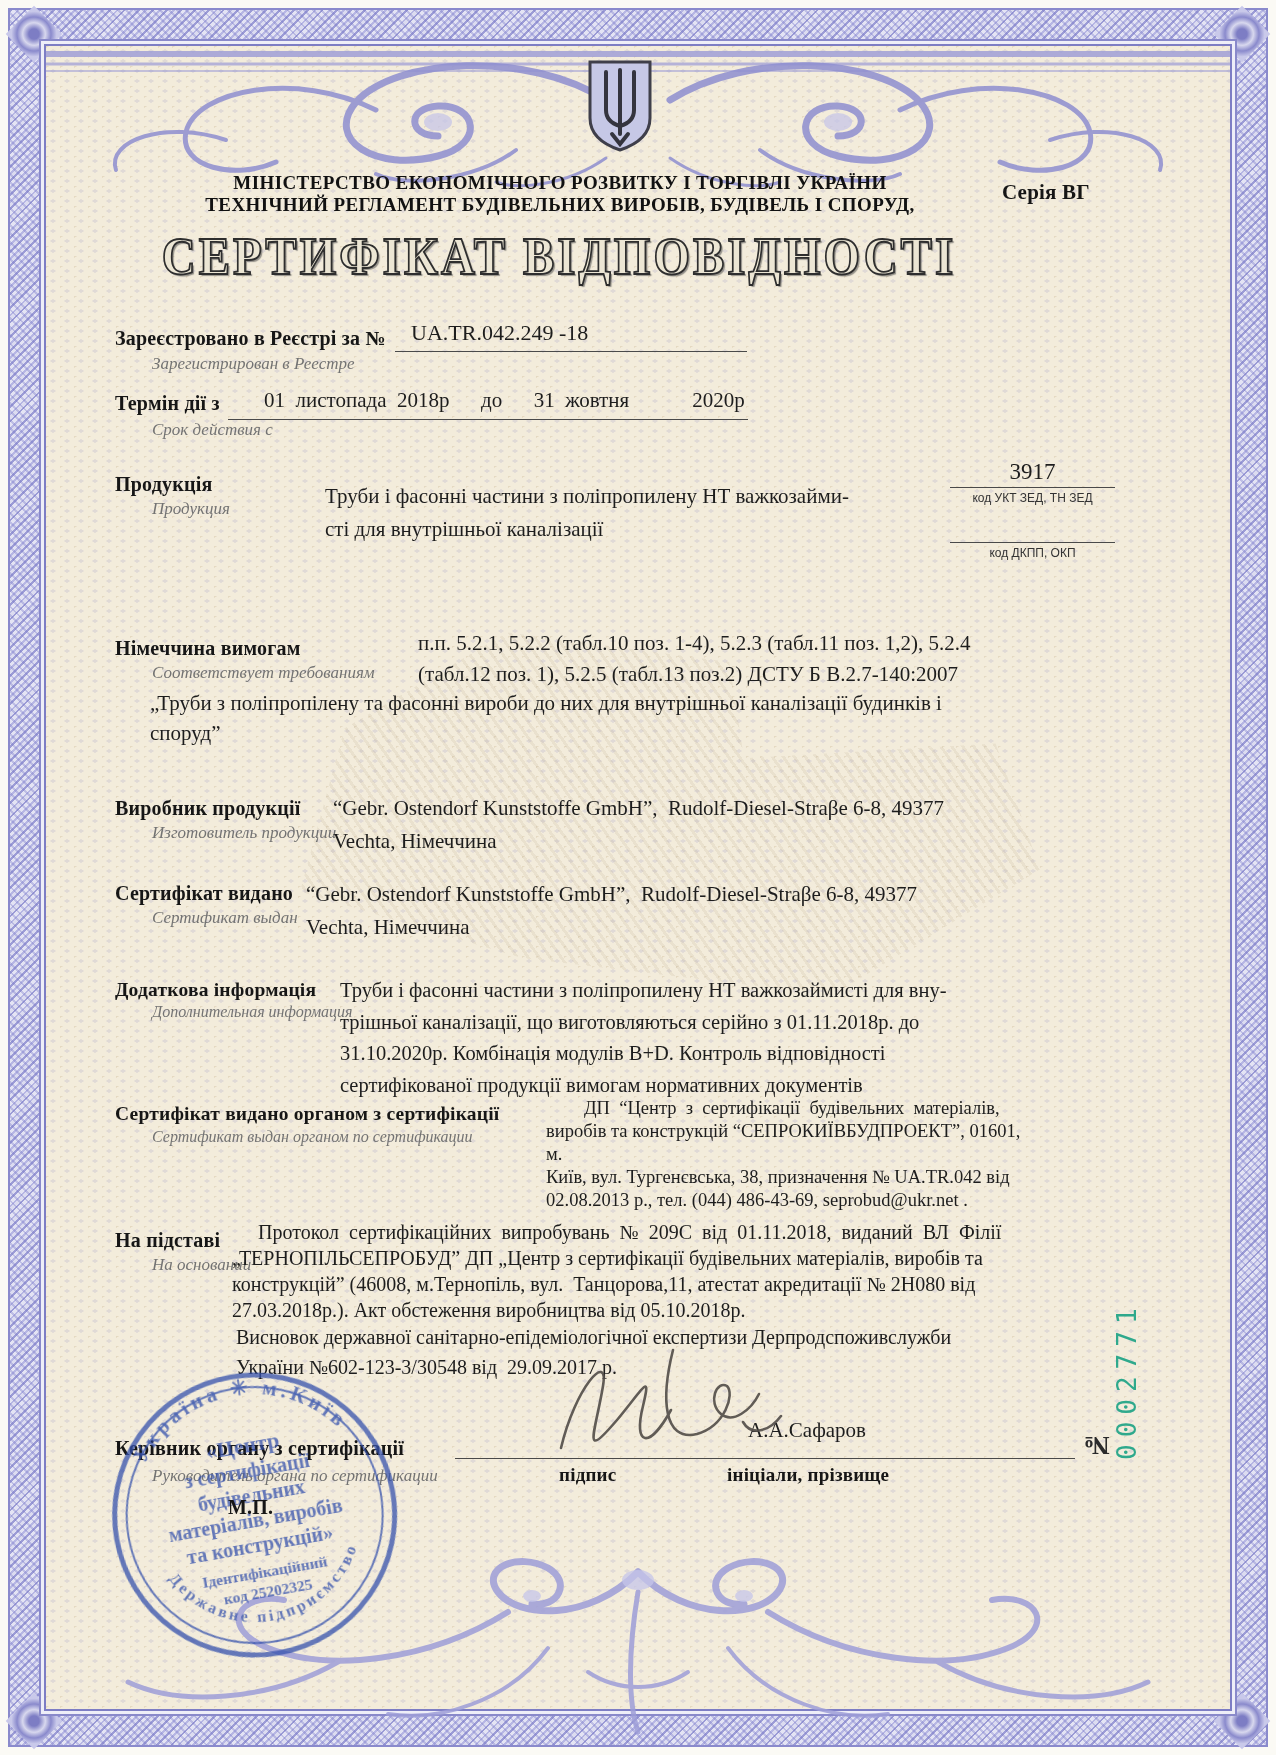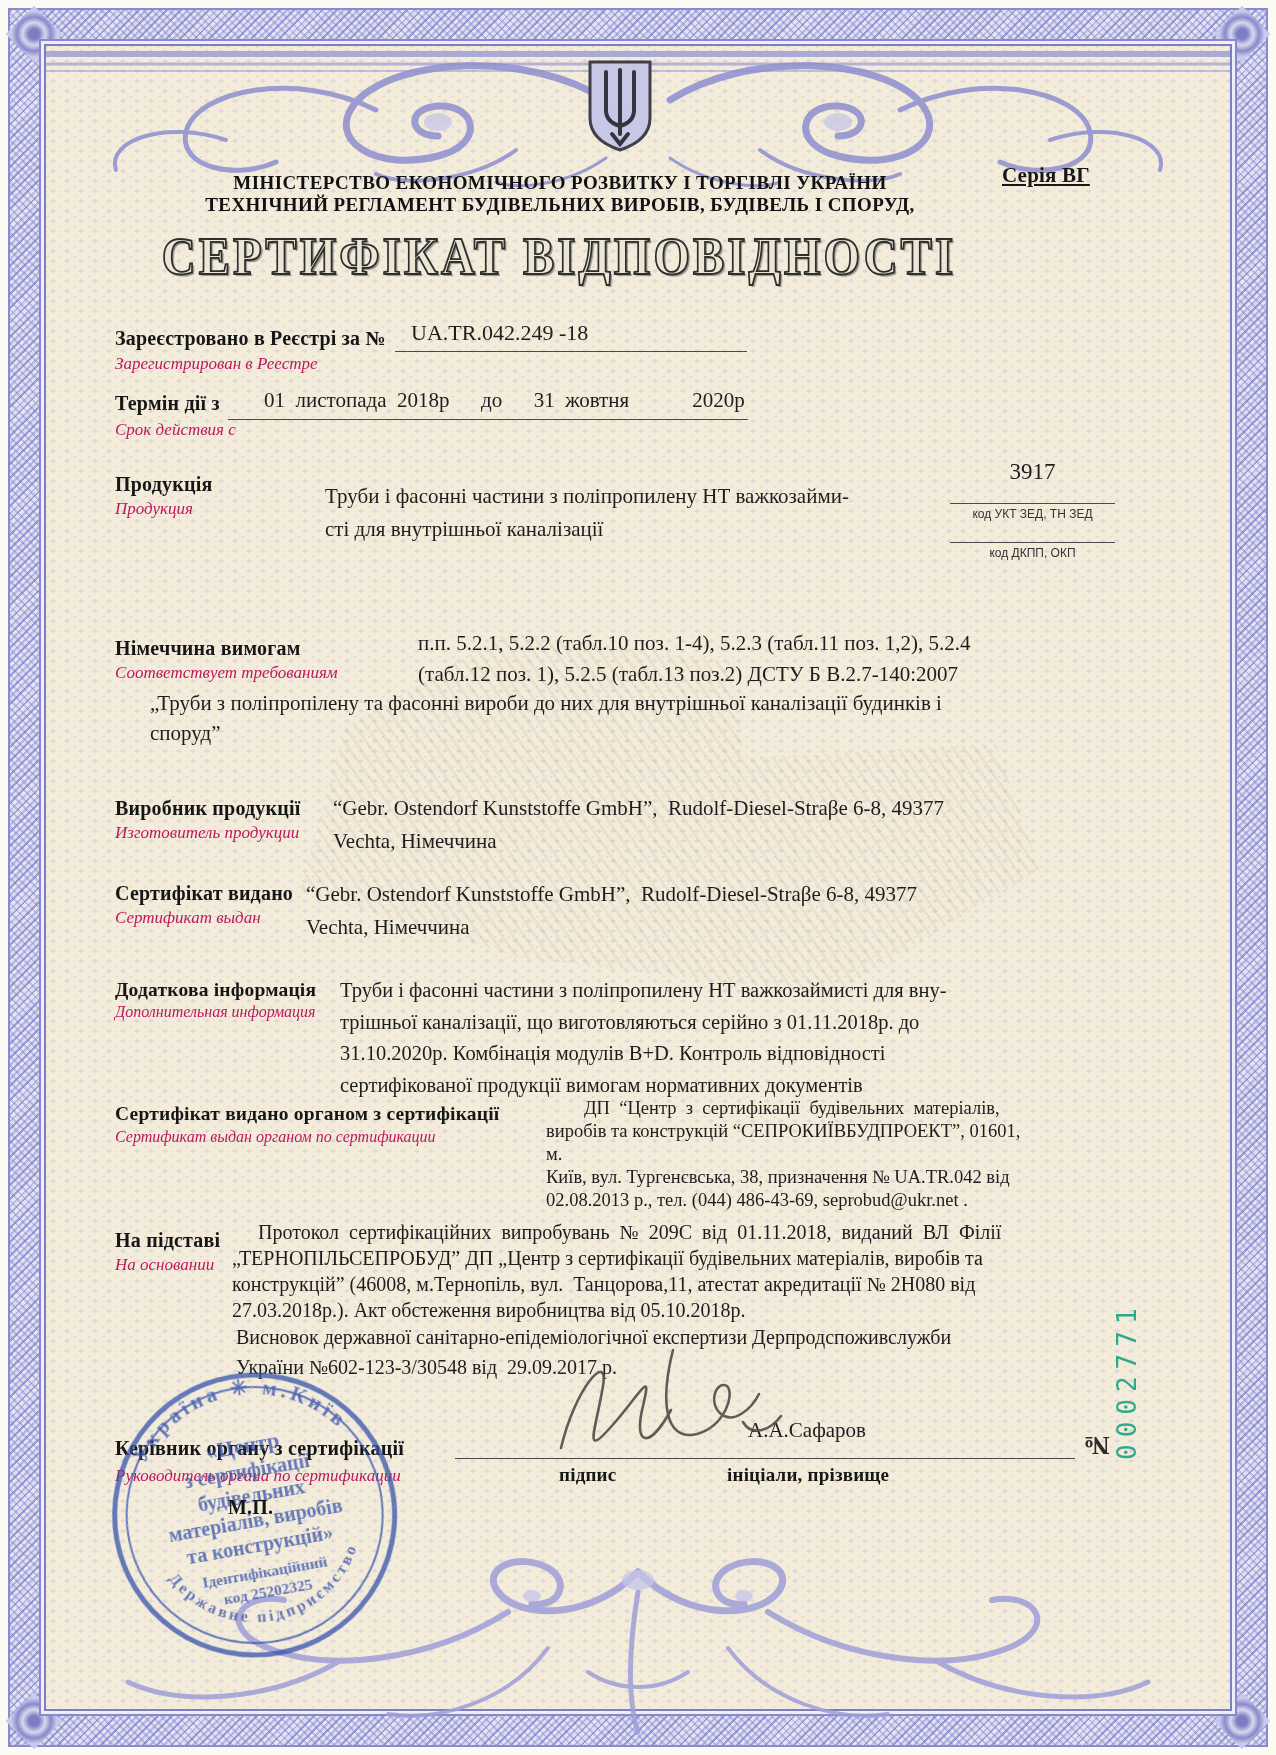--- a/index.html
+++ b/index.html
@@ -12,21 +12,21 @@
   .band-weave{position:absolute;inset:10px;
         background:repeating-linear-gradient(45deg,rgba(120,120,200,.35) 0 2px,transparent 2px 6px);}
   .corner{position:absolute;width:40px;height:40px;background:radial-gradient(circle,#7d7dc4 18%,#d8d8ee 40%,#8a8acc 60%,#c9c9ea 80%);transform:rotate(45deg);}
   .paper{position:absolute;inset:46px;background-color:#f3ecdb;
         background-image:radial-gradient(5px 3px at 7px 5px,rgba(150,143,195,.20) 50%,transparent 55%),
                          radial-gradient(5px 3px at 0px 0px,rgba(196,170,126,.28) 50%,transparent 55%);
         background-size:14px 10px;
         box-shadow:0 0 0 2px #7d7dc4,0 0 0 5px #eeeef8,0 0 0 7px #8989ca;}
   .abs{position:absolute;}
   .lua{font-weight:bold;font-size:20px;letter-spacing:.2px;color:#161616;}
-  .lru{font-style:italic;font-size:17px;color:#be185d;}
+  .lru{font-style:italic;font-size:17px;color:#737373;margin-left:37px;}
   .val{font-size:21px;line-height:33px;white-space:pre-wrap;}
   .uline{border-bottom:1.6px solid #4a4a4a;}
   .ministry{font-weight:bold;letter-spacing:.4px;text-align:center;color:#111;}
   .title{font-weight:bold;font-size:47px;letter-spacing:3px;text-align:center;
          color:#ece6d4;-webkit-text-stroke:1.7px #2e2e2e;
          text-shadow:2px 2px 1px rgba(70,70,70,.55);transform:scaleY(1.12);transform-origin:top;}
   .codelab{font-family:"Liberation Sans","DejaVu Sans",sans-serif;font-size:12px;color:#333;text-align:center;}
   .serial{writing-mode:vertical-rl;transform:rotate(180deg);
           font-family:"DejaVu Sans Mono","Liberation Mono",monospace;font-size:26px;letter-spacing:7px;}
   .serial-no{color:#2b2b2b;font-family:"Liberation Serif",serif;font-weight:bold;}
@@ -78,21 +78,21 @@
     <g stroke="#34343e" stroke-width="4" fill="none" stroke-linecap="round">
       <path d="M34,12 v64"></path>
       <path d="M20,14 v38 q0,12 14,16"></path>
       <path d="M48,14 v38 q0,12 -14,16"></path>
       <path d="M26,76 l8,10 l8,-10"></path>
     </g>
   </svg>
 
   <div class="abs ministry" style="left:180px;top:194px;width:760px;font-size:19px;">ТЕХНІЧНИЙ РЕГЛАМЕНТ БУДІВЕЛЬНИХ ВИРОБІВ, БУДІВЕЛЬ І СПОРУД,</div>
   <div class="abs ministry" style="left:180px;top:172px;width:760px;font-size:19px;">МІНІСТЕРСТВО ЕКОНОМІЧНОГО РОЗВИТКУ І ТОРГІВЛІ УКРАЇНИ</div>
-  <div class="abs lua" style="left:1002px;top:163px;font-size:21px;text-decoration:underline;">Серія  ВГ</div>
+  <div class="abs lua" style="left:1002px;top:180px;font-size:21px;">Серія  ВГ</div>
   <div class="abs title" style="left:109px;top:226px;width:900px;">СЕРТИФІКАТ ВІДПОВІДНОСТІ</div>
 
   <div class="abs wm" style="left:300px;top:625px;width:740px;height:370px;
        clip-path:polygon(6% 28%,28% 2%,58% 10%,60% 36%,94% 32%,100% 66%,72% 100%,30% 90%,0 72%);"></div>
 
   <div class="abs lua" style="left:115px;top:327px;">Зареєстровано в Реєстрі за №</div>
   <div class="abs lru" style="left:115px;top:354px;">Зарегистрирован в Реестре</div>
   <div class="abs uline" style="left:395px;top:316px;width:352px;">
     <span class="val" style="display:block;padding:0 0 2px 16px;font-size:22px;">UA.TR.042.249 -18</span>
   </div>
@@ -102,21 +102,21 @@
   <div class="abs uline" style="left:228px;top:384px;width:520px;">
     <span class="val" style="display:block;padding:0 0 2px 36px;font-size:21px;">01  листопада  2018р      до      31  жовтня            2020р</span>
   </div>
 
   <div class="abs lua" style="left:115px;top:473px;">Продукція</div>
   <div class="abs lru" style="left:115px;top:499px;">Продукция</div>
   <div class="abs val" style="left:325px;top:480px;width:650px;">Труби і фасонні частини з поліпропилену НТ важкозайми-
 сті для внутрішньої каналізації</div>
 
   <div class="abs" style="left:950px;top:459px;width:165px;text-align:center;">
-    <div class="uline" style="font-size:23px;padding-bottom:18px;">3917</div>
+    <div class="uline" style="font-size:23px;padding-bottom:2px;">3917</div>
     <div class="codelab" style="padding-top:3px;">код УКТ ЗЕД, ТН ЗЕД</div>
   </div>
   <div class="abs" style="left:950px;top:520px;width:165px;text-align:center;">
     <div class="uline" style="height:22px;"></div>
     <div class="codelab" style="padding-top:3px;">код ДКПП, ОКП</div>
   </div>
 
   <div class="abs lua" style="left:115px;top:637px;">Німеччина вимогам</div>
   <div class="abs lru" style="left:115px;top:663px;">Соответствует требованиям</div>
   <div class="abs val" style="left:418px;top:628px;width:660px;line-height:31px;">п.п. 5.2.1, 5.2.2 (табл.10 поз. 1-4), 5.2.3 (табл.11 поз. 1,2), 5.2.4

